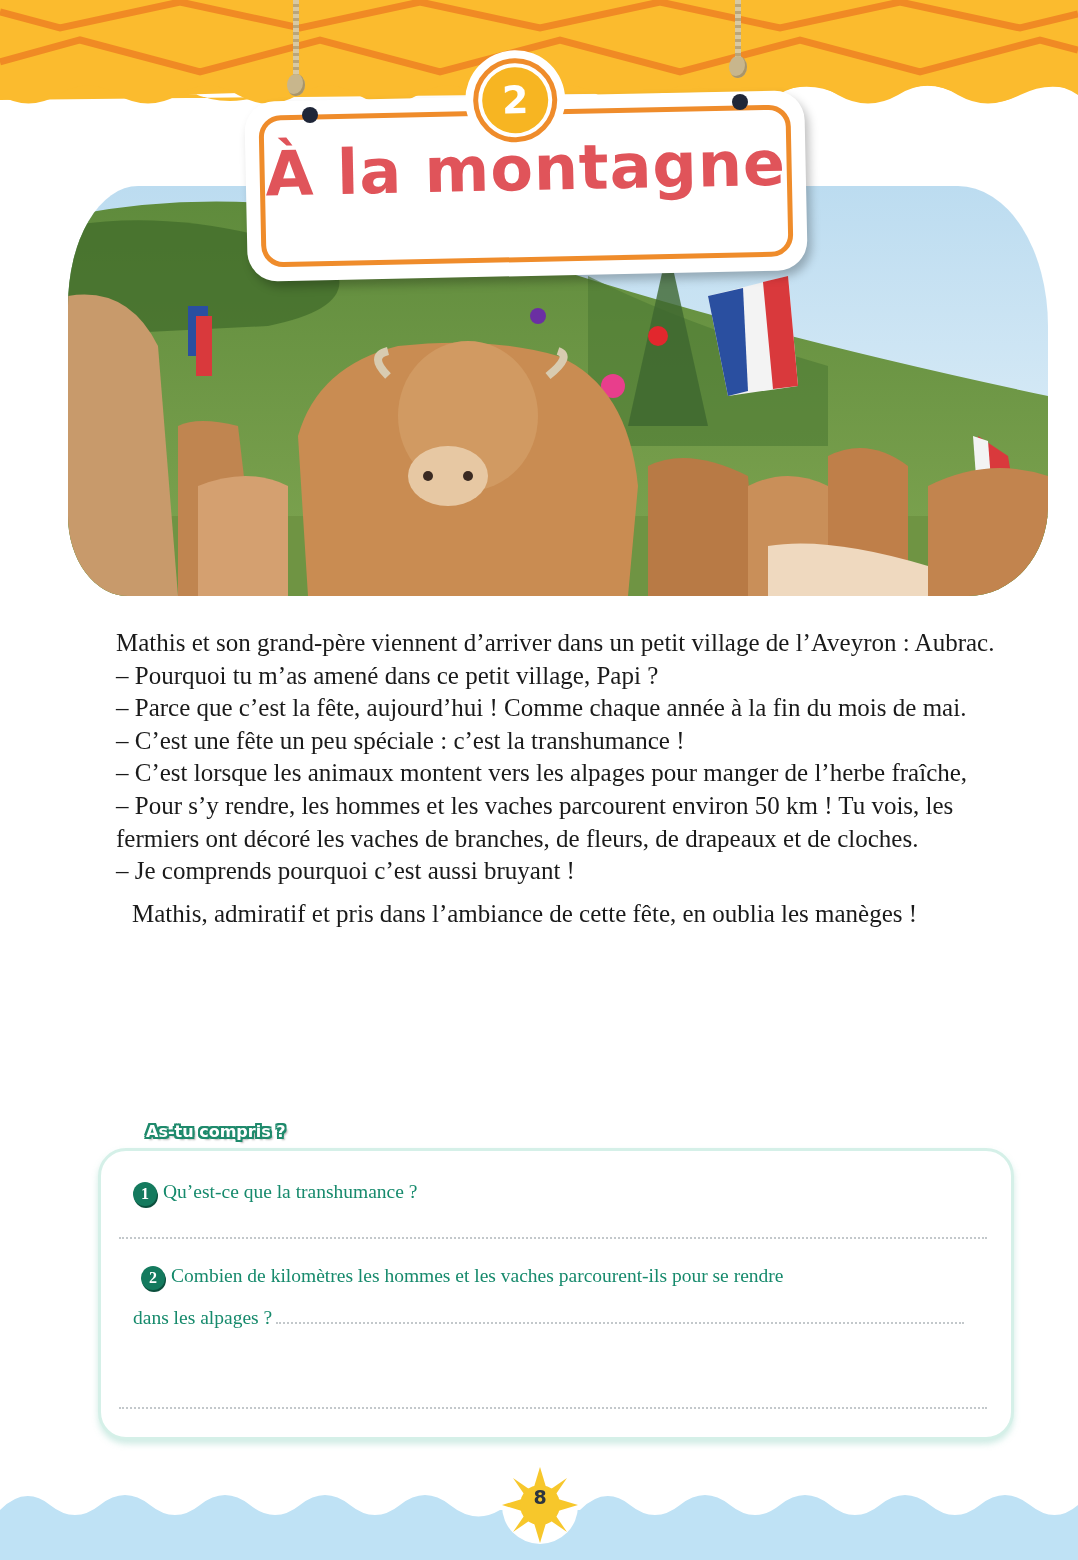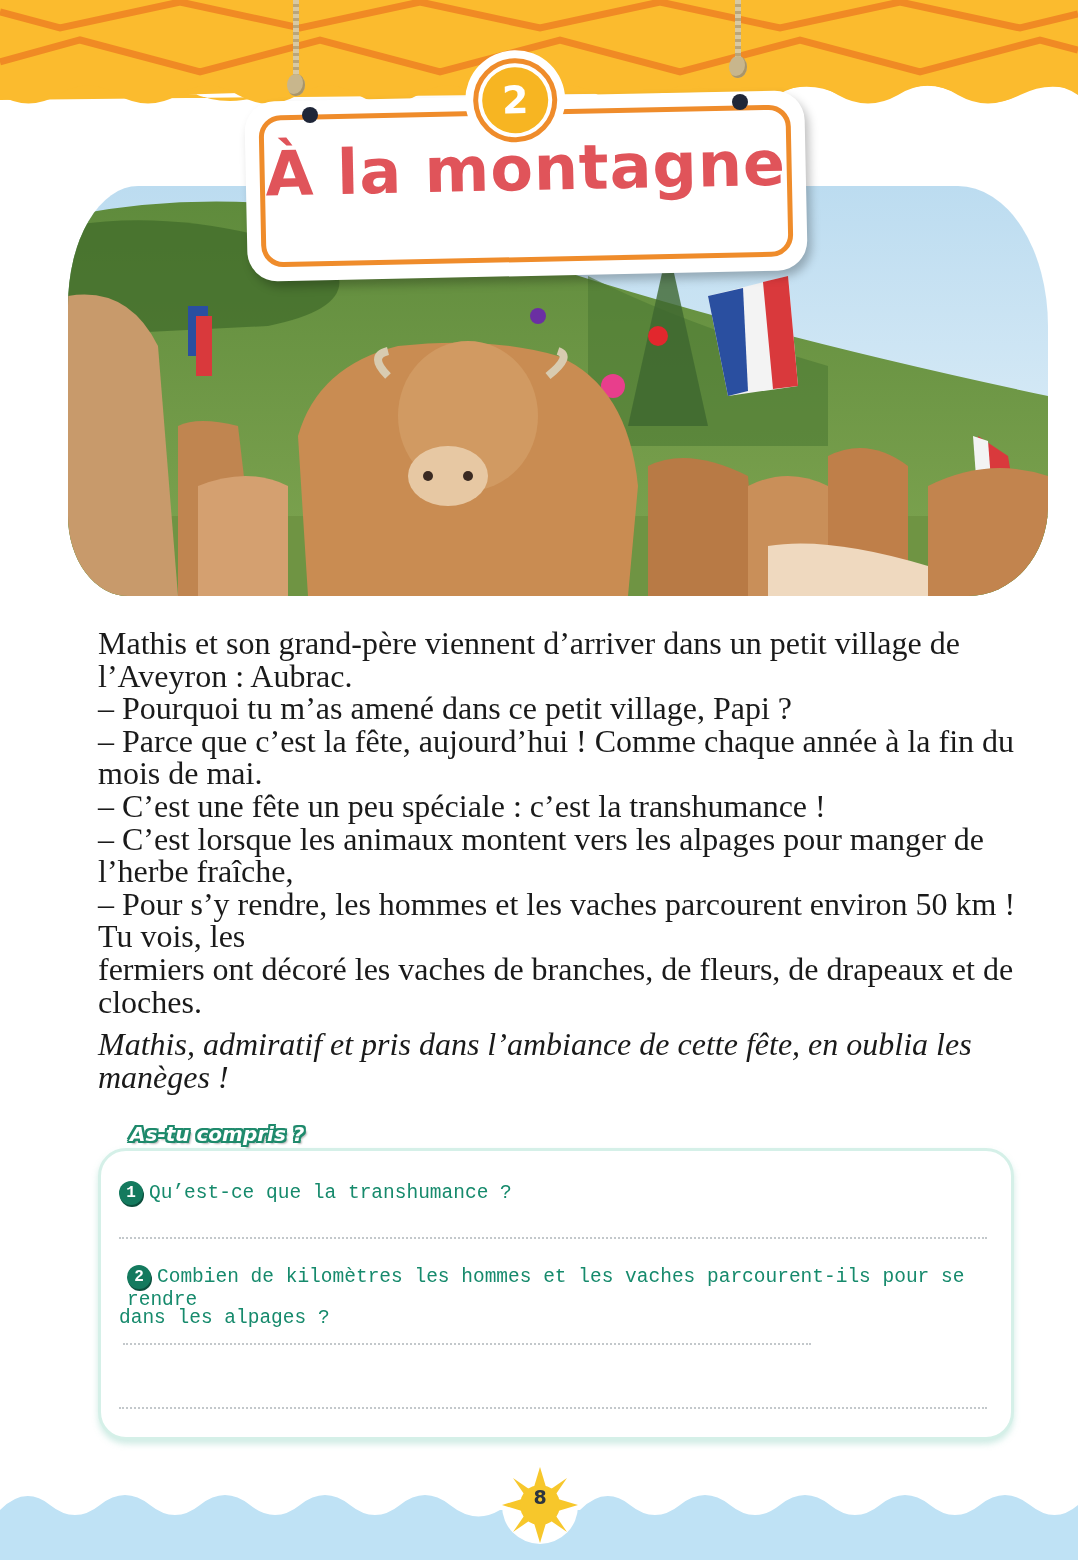--- a/index.html
+++ b/index.html
@@ -24,30 +24,30 @@
     transform: rotate(-1.2deg); box-shadow: 4px 6px 10px rgba(0,0,0,0.25); }
   .sign-inner { position: absolute; left: 14px; top: 14px; right: 14px; bottom: 14px; border: 5px solid #ef8c2b; border-radius: 22px; }
   .sign-badge-bg { position: absolute; left: 221px; top: -46px; width: 100px; height: 100px; background: #ffffff; border-radius: 50%; }
   .sign-badge-ring { position: absolute; left: 229px; top: -38px; width: 84px; height: 84px; border-radius: 50%; border: 5px solid #ef8c2b; box-sizing: border-box; background: #fff; }
   .sign-badge { position: absolute; left: 238px; top: -29px; width: 66px; height: 66px; border-radius: 50%; background: #f7b522;
     color: #ffffff; font-family: "DejaVu Sans", sans-serif; font-weight: bold; font-size: 38px; line-height: 66px; text-align: center; }
   .sign-title { position: absolute; left: 0; right: 0; top: 36px; text-align: center; color: #e0545a;
     font-family: "DejaVu Sans", sans-serif; font-weight: bold; font-size: 62px; letter-spacing: 1px; }
 
   
-  .story { position: absolute; left: 98px; top: 627px; width: 920px; font-size: 32px; line-height: 32.6px; color: #1a1a1a; }
+  .story { position: absolute; left: 116px; top: 627px; width: 920px; font-size: 25px; line-height: 32.6px; color: #1a1a1a; }
   .story p { margin: 0; }
-  .story .italic { font-style: italic; margin-top: 10px; }
+  .story .italic { margin-top: 10px; margin-left: 16px; }
 
   
-  .q-title { position: absolute; left: 130px; top: 1122px; font-family: "DejaVu Sans", sans-serif; font-weight: bold; font-size: 20px; color: #ffffff;
-    -webkit-text-stroke: 0; text-shadow: 2px 0 0 #1f8a6c, -2px 0 0 #1f8a6c, 0 2px 0 #1f8a6c, 0 -2px 0 #1f8a6c, 2px 2px 0 #1f8a6c, -2px -2px 0 #1f8a6c, 2px -2px 0 #1f8a6c, -2px 2px 0 #1f8a6c, 3px 3px 2px rgba(0,0,0,0.3); z-index: 3; font-style: italic; }
+  .q-title { position: absolute; left: 146px; top: 1122px; font-family: "DejaVu Sans", sans-serif; font-weight: bold; font-size: 16px; color: #ffffff;
+    -webkit-text-stroke: 0; text-shadow: 2px 0 0 #1f8a6c, -2px 0 0 #1f8a6c, 0 2px 0 #1f8a6c, 0 -2px 0 #1f8a6c, 2px 2px 0 #1f8a6c, -2px -2px 0 #1f8a6c, 2px -2px 0 #1f8a6c, -2px 2px 0 #1f8a6c, 3px 3px 2px rgba(0,0,0,0.3); z-index: 3; }
   .q-box { position: absolute; left: 98px; top: 1148px; width: 916px; height: 292px; border-radius: 28px; background: #ffffff;
     border: 3px solid #d5f0e8; box-shadow: 0 4px 6px rgba(120,200,180,0.35); box-sizing: border-box; }
-  .q { position: absolute; left: 18px; font-family: Liberation Mono, monospace; font-size: 19.5px; color: #168a6c; }
+  .q { position: absolute; left: 32px; font-family: Liberation Serif, serif; font-size: 19.5px; color: #168a6c; }
   .q-num { display: inline-block; width: 24px; height: 24px; border-radius: 50%; background: #147a5e; color: #fff; font-weight: bold; font-size: 16px;
     line-height: 24px; text-align: center; margin-right: 6px; vertical-align: middle; box-shadow: 1px 2px 0 #0c4f3d; }
   .dots { position: absolute; left: 18px; right: 24px; border-bottom: 2px dotted #c3c8cb; height: 0; }
   .dots-inline { display: inline-block; border-bottom: 2px dotted #c3c8cb; width: 688px; height: 0; vertical-align: baseline; margin-left: 4px; }
 
   
   .bottom-banner { position: absolute; left: 0; top: 1480px; width: 1078px; height: 80px; }
   .sun { position: absolute; left: 502px; top: 1467px; width: 76px; height: 76px; }
   .page-num { position: absolute; left: 520px; top: 1486px; width: 40px; text-align: center; font-family: "DejaVu Sans", sans-serif; font-weight: bold; font-size: 19px; color: #2c3440; }
 </style>
@@ -131,20 +131,21 @@
 <div class="nail" style="left:732px; top:94px;"></div>
 
 <div class="story">
   <p>Mathis et son grand-père viennent d’arriver dans un petit village de l’Aveyron : Aubrac.</p>
   <p>– Pourquoi tu m’as amené dans ce petit village, Papi ?</p>
   <p>– Parce que c’est la fête, aujourd’hui ! Comme chaque année à la fin du mois de mai.</p>
   <p>– C’est une fête un peu spéciale : c’est la transhumance !</p>
   <p>– C’est lorsque les animaux montent vers les alpages pour manger de l’herbe fraîche,</p>
   <p>– Pour s’y rendre, les hommes et les vaches parcourent environ 50 km ! Tu vois, les</p>
   <p>fermiers ont décoré les vaches de branches, de fleurs, de drapeaux et de cloches.</p>
+  <p>– Je comprends pourquoi c’est aussi bruyant !</p>
   <p class="italic">Mathis, admiratif et pris dans l’ambiance de cette fête, en oublia les manèges !</p>
 </div>
 
 <div class="q-title">As-tu compris ?</div>
 <div class="q-box">
   <div class="q" style="top:30px;">
     <span class="q-num">1</span><span>Qu’est-ce que la transhumance ?</span>
   </div>
   <div class="dots" style="top:86px;"></div>
 

